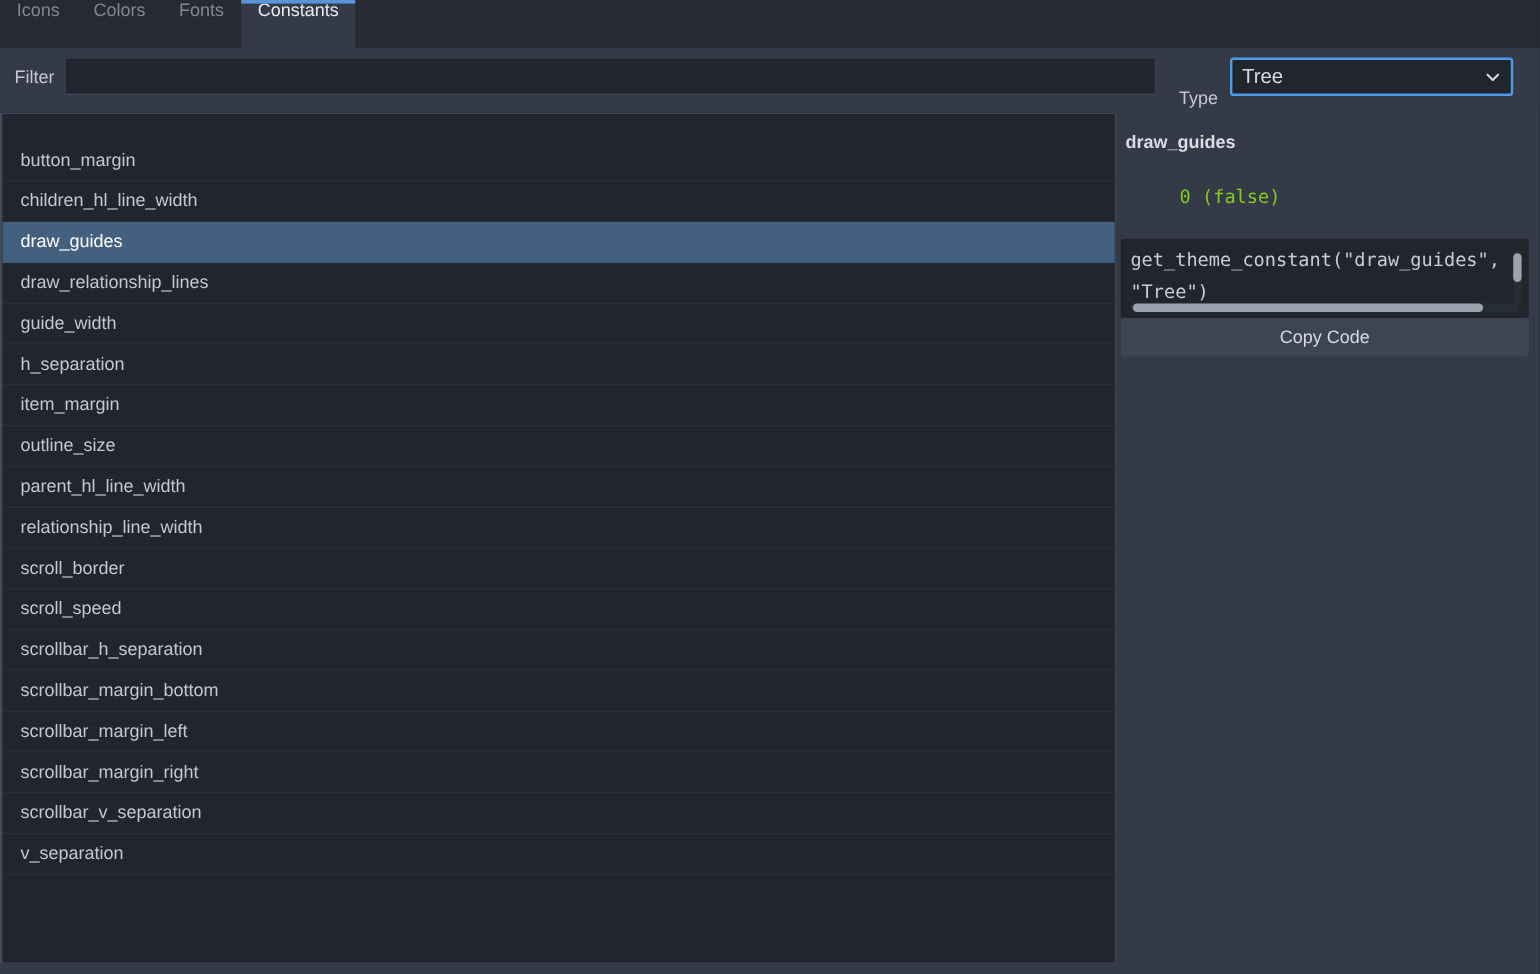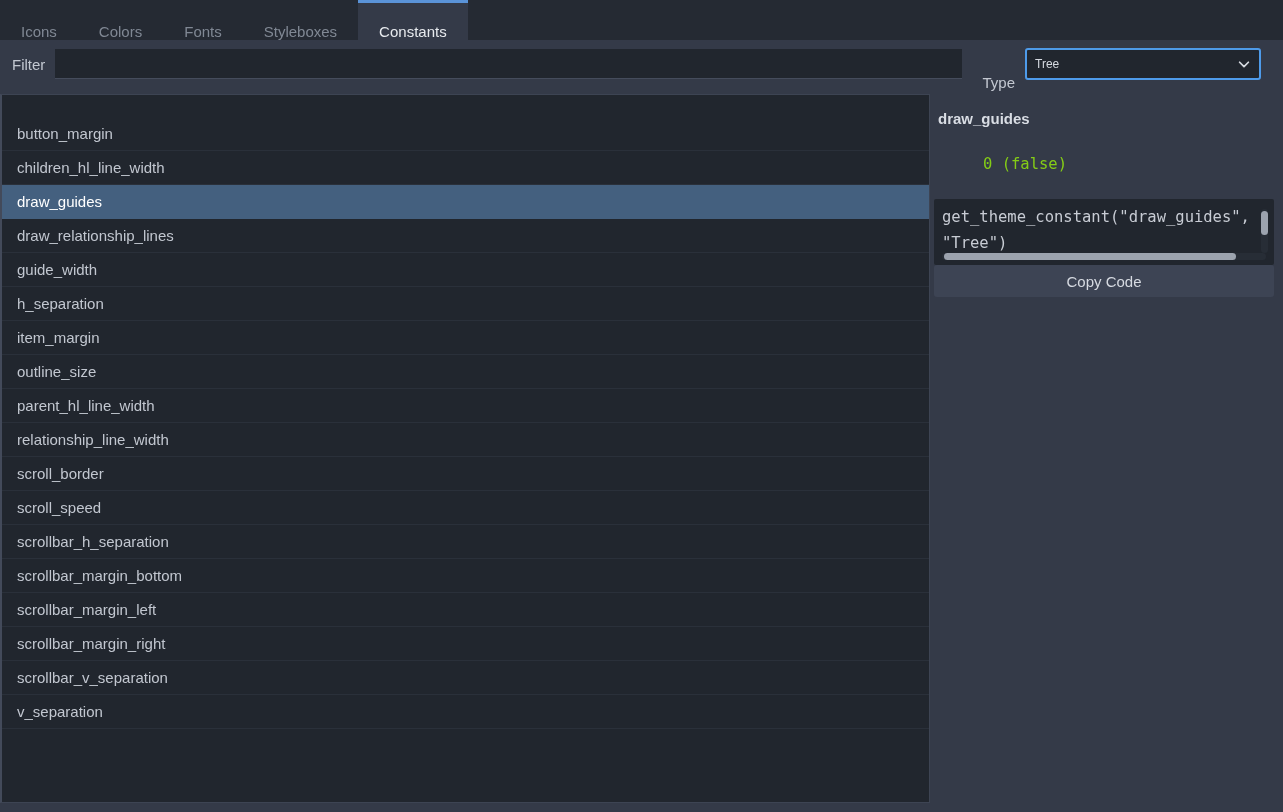--- a/index.html
+++ b/index.html
@@ -26,22 +26,22 @@
     top: 0; left: 0;
     width: 1283px;
     height: 40px;
     background: #252a33;
     display: flex;
     align-items: stretch;
   }
   .tab {
     position: relative;
     display: flex;
-    align-items: flex-end;
-    padding: 0 21px;
+    align-items: flex-start;
+    padding: 0 14px;
     font-size: 15px;
     color: #808894;
     background: transparent;
     cursor: pointer;
     white-space: nowrap;
     user-select: none;
   }
   .tab.active {
     color: #e7eaee;
     background: #343a48;
@@ -93,21 +93,21 @@
     background: #21262e;
     border: 2px solid #4e9bea;
     border-radius: 3px;
     display: flex;
     align-items: center;
     padding: 0 8px;
     cursor: pointer;
     margin-right: 10px;
   }
   .type-select .value {
-    font-size: 12px;
+    font-size: 17px;
     color: #d6dae1;
     flex: 1 1 auto;
     white-space: nowrap;
     overflow: hidden;
   }
   .chev {
     width: 14px; height: 14px;
     flex: 0 0 auto;
     display: block;
   }
@@ -245,23 +245,20 @@
 
   <div class="tabbar">
     <div class="tab">
       <span>Icons</span>
     </div>
     <div class="tab">
       <span>Colors</span>
     </div>
     <div class="tab">
       <span>Fonts</span>
-    </div>
-    <div class="tab">
-      <span>Styleboxes</span>
     </div>
     <div class="tab active">
       <span>Constants</span>
     </div>
   </div>
 
   <div class="filterbar">
     <span class="filter-label">Filter</span>
     <input class="filter-input" type="text" value="" style="">
     <span class="type-label">Type</span>

